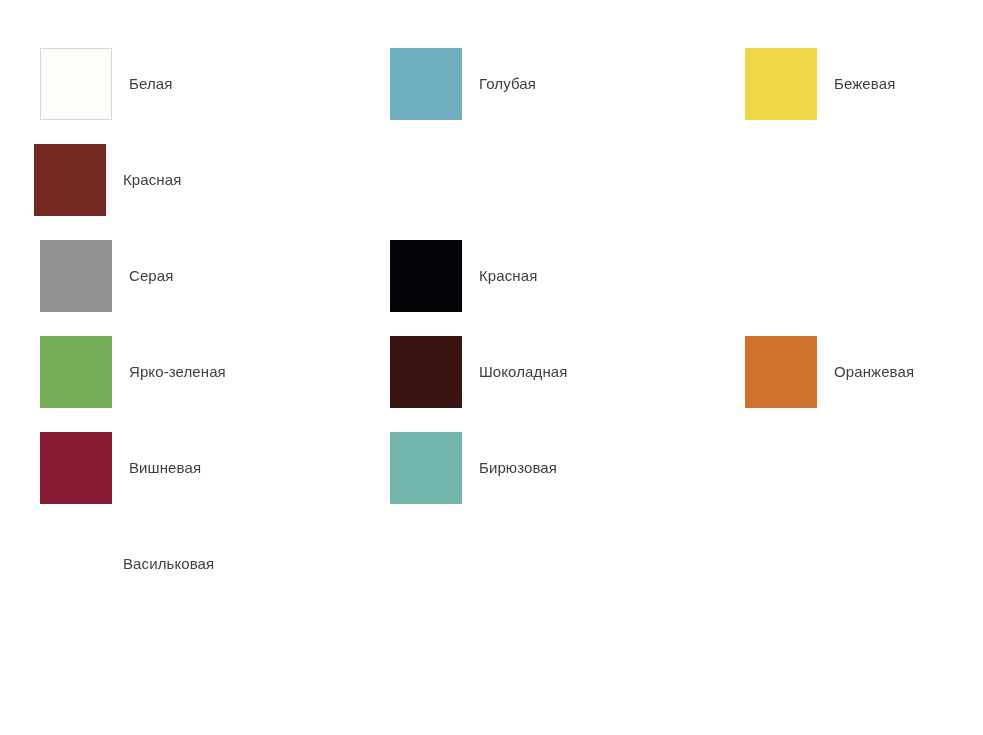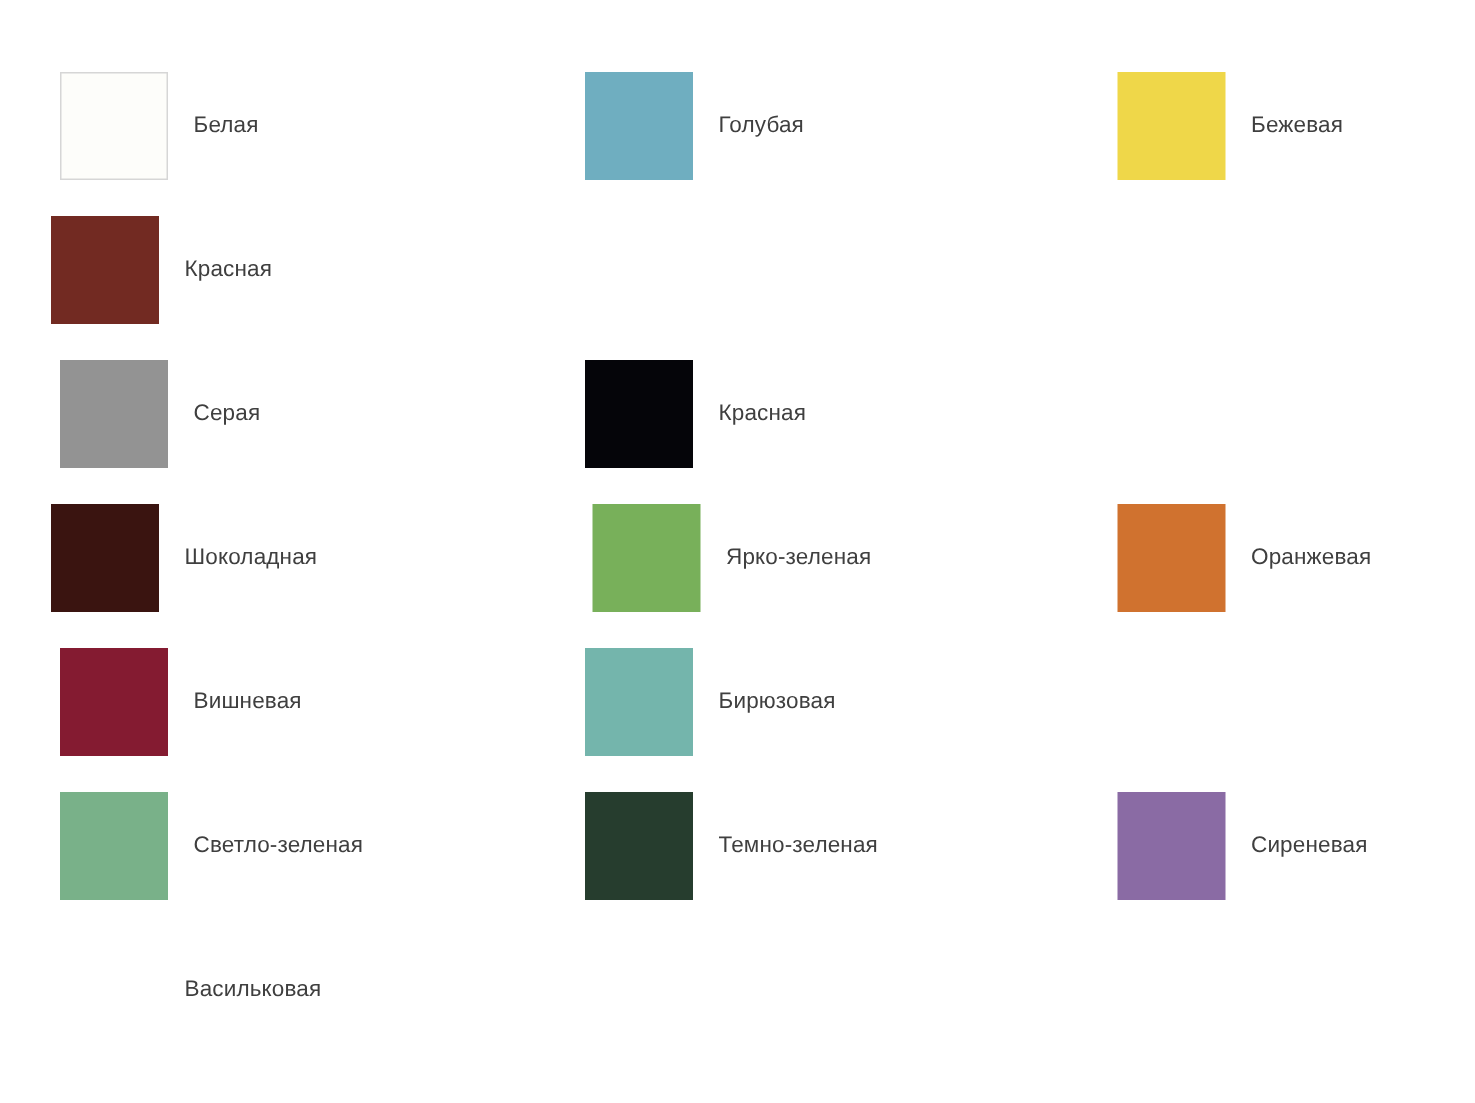--- a/index.html
+++ b/index.html
@@ -95,57 +95,43 @@
       <div class="swatch-cell col-0">
         <div class="swatch-chip" style="background-color: rgb(147, 147, 147);"></div>
         <span class="swatch-label">Серая</span>
       </div>
       <div class="swatch-cell col-2">
         <div class="swatch-chip" style="background-color: rgb(5, 5, 9);"></div>
         <span class="swatch-label">Красная</span>
       </div>
     </div>
     <div class="palette-row">
+      <div class="swatch-cell col-0">
+        <div class="swatch-chip" style="background-color: rgb(120, 176, 90);"></div>
+        <span class="swatch-label">Ярко-зеленая</span>
+      </div>
       <div class="swatch-cell col-1">
         <div class="swatch-chip" style="background-color: rgb(58, 20, 16);"></div>
         <span class="swatch-label">Шоколадная</span>
-      </div>
-      <div class="swatch-cell col-0">
-        <div class="swatch-chip" style="background-color: rgb(120, 176, 90);"></div>
-        <span class="swatch-label">Ярко-зеленая</span>
       </div>
       <div class="swatch-cell col-2">
         <div class="swatch-chip" style="background-color: rgb(208, 114, 47);"></div>
         <span class="swatch-label">Оранжевая</span>
       </div>
     </div>
     <div class="palette-row">
       <div class="swatch-cell col-0">
         <div class="swatch-chip" style="background-color: rgb(132, 27, 49);"></div>
         <span class="swatch-label">Вишневая</span>
       </div>
       <div class="swatch-cell col-1">
         <div class="swatch-chip" style="background-color: rgb(116, 181, 172);"></div>
         <span class="swatch-label">Бирюзовая</span>
       </div>
     </div>
     <div class="palette-row">
-      <div class="swatch-cell col-0">
-        <div class="swatch-chip" style="background-color: rgb(121, 177, 137);"></div>
-        <span class="swatch-label">Светло-зеленая</span>
-      </div>
-      <div class="swatch-cell col-1">
-        <div class="swatch-chip" style="background-color: rgb(38, 61, 46);"></div>
-        <span class="swatch-label">Темно-зеленая</span>
-      </div>
-      <div class="swatch-cell col-2">
-        <div class="swatch-chip" style="background-color: rgb(138, 107, 164);"></div>
-        <span class="swatch-label">Сиреневая</span>
-      </div>
-    </div>
-    <div class="palette-row">
       <div class="swatch-cell col-1">
         <div class="swatch-chip"></div>
         <span class="swatch-label">Васильковая</span>
       </div>
       <div class="swatch-cell col-2 empty"></div>
     </div>
   </main>
 
 </body></html>

